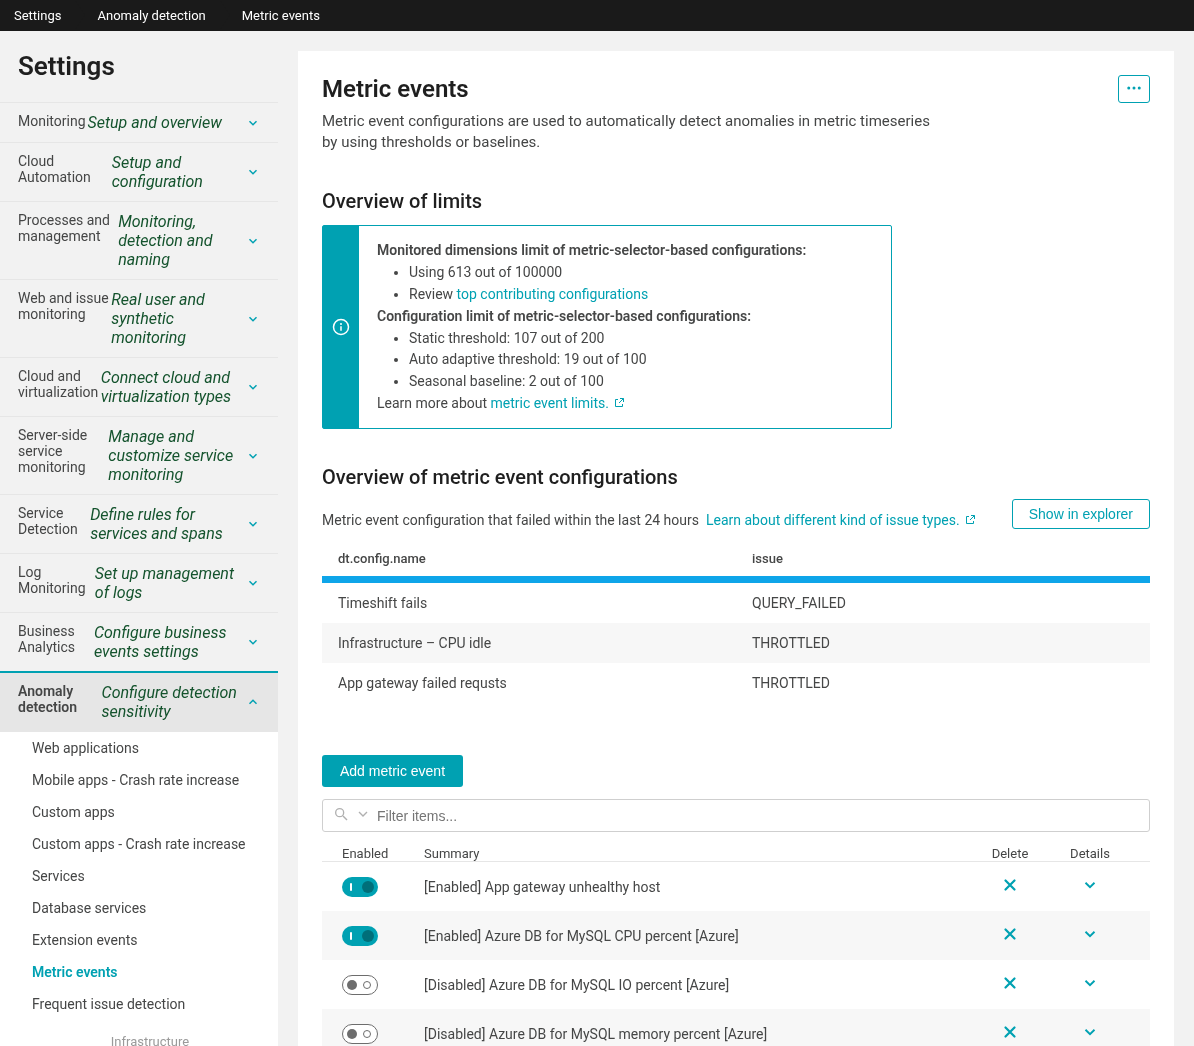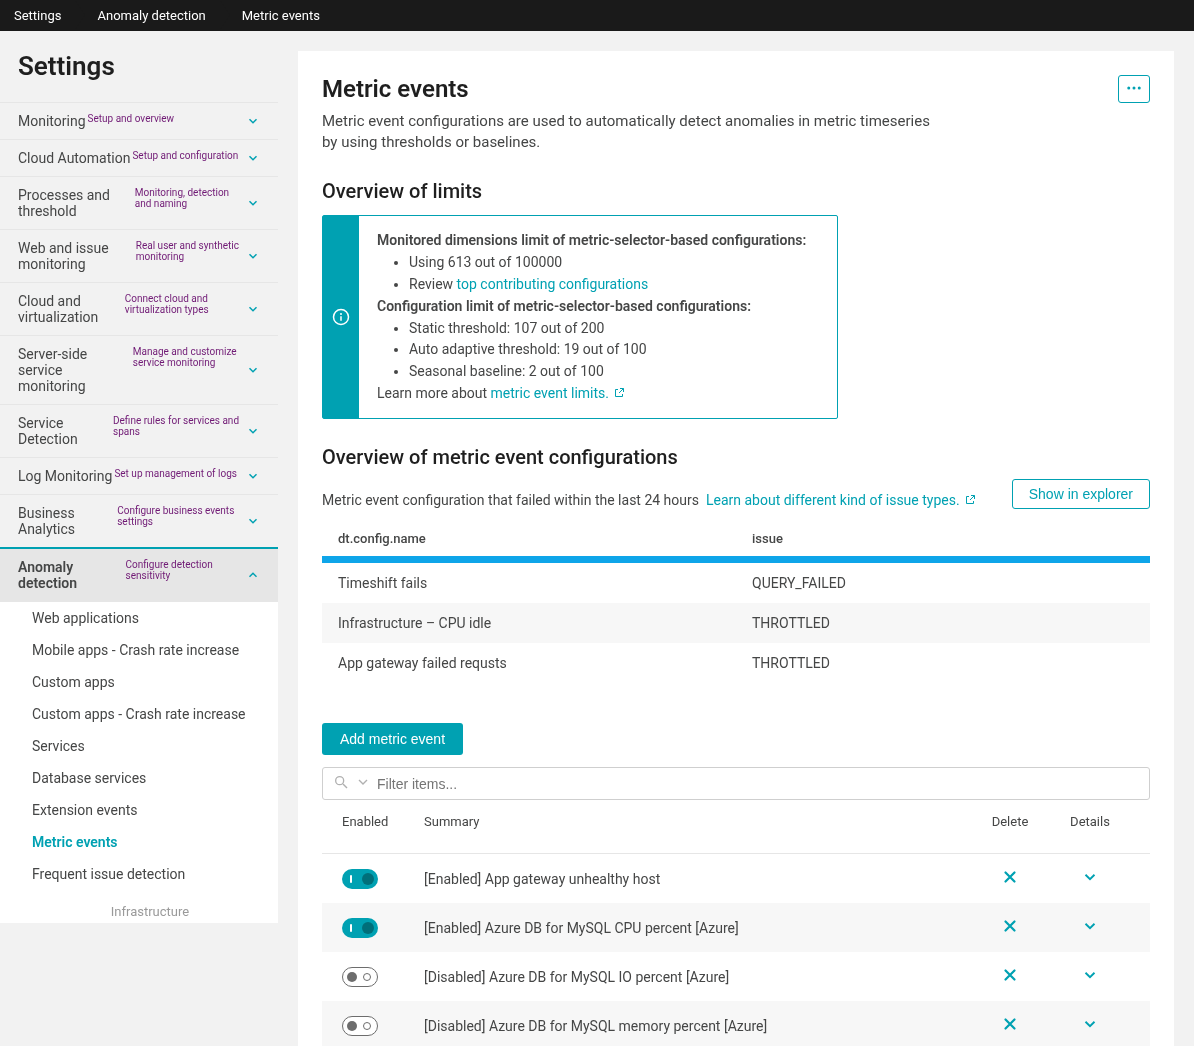--- a/index.html
+++ b/index.html
@@ -62,21 +62,21 @@
     border-bottom: 1px solid #e6e6e6;
     padding: 10px 18px 10px 18px;
     display: flex;
     align-items: center;
     justify-content: space-between;
     cursor: pointer;
     margin-top: -1px;
   }
   .sidebar-section .labels { display: flex; gap: 2px; }
   .sidebar-section .title { color: #454646; font-size: 14px; }
-  .sidebar-section .subtitle { color: #701a75; font-size: 10px; }
+  .sidebar-section .subtitle { color: #14532d; font-size: 16px; font-style: italic; }
   .sidebar-section.active { background: #e6e6e6; border-top: 2px solid #00a1b2; }
   .sidebar-section.active .title { font-weight: 600; }
   .chevron svg { width: 14px; height: 14px; display: block; }
   .chevron.teal svg path { stroke: #00a1b2; }
   .sub-list { background: #fff; }
   .sub-item {
     padding: 8px 18px 8px 32px;
     color: #454646;
     font-size: 14px;
     cursor: pointer;
@@ -120,28 +120,28 @@
     border: 1px solid #00a1b2;
     border-radius: 3px;
     display: flex; align-items: center; justify-content: center;
     color: #00a1b2;
     cursor: pointer;
   }
   h3.section-heading {
     font-size: 20px;
     font-weight: 500;
     color: #1f1f1f;
-    margin-top: 26px;
+    margin-top: 36px;
   }
   .info-panel {
     margin-top: 12px;
     display: flex;
     border: 1px solid #00a1b2;
     border-radius: 2px;
-    width: 516px;
+    width: 570px;
   }
   .info-stripe {
     width: 36px;
     background: #00a1b2;
     display: flex;
     align-items: center;
     justify-content: center;
     color: #fff;
   }
   .info-body {
@@ -195,21 +195,21 @@
   table.plain tbody tr:nth-child(even) { background: #f7f7f7; }
 
   .btn-primary {
     background: #00a1b2;
     color: #fff;
     border: none;
     border-radius: 3px;
     padding: 8px 18px;
     font-size: 14px;
     cursor: pointer;
-    margin-top: 40px;
+    margin-top: 52px;
   }
   .filter-box {
     margin-top: 12px;
     display: flex;
     align-items: center;
     border: 1px solid #cfcfcf;
     border-radius: 3px;
     padding: 6px 10px;
     gap: 6px;
   }
@@ -221,21 +221,21 @@
     color: #454646;
   }
   .filter-box svg { width: 16px; height: 16px; }
 
   .events-header, .event-row {
     display: grid;
     grid-template-columns: 82px 1fr 80px 80px;
     align-items: center;
   }
   .events-header {
-    padding: 14px 20px 24px;
+    padding: 14px 20px 0;
     font-size: 13px;
     color: #454646;
     border-bottom: 1px solid #e6e6e6;
   }
   .events-header .col-delete, .events-header .col-details { text-align: center; }
   .event-row {
     padding: 14px 20px;
     font-size: 14px;
   }
   .event-row:nth-child(even) { background: #f7f7f7; }
@@ -297,21 +297,21 @@
       <div class="subtitle">Setup and configuration</div>
     </div>
     <div class="chevron teal">
             <svg viewBox="0 0 24 24">
               <path d="M6 9l6 6 6-6" fill="none" stroke="#00a1b2" stroke-width="2.5"></path>
             </svg>
           </div>
         </div>
         <div class="sidebar-section">
     <div class="labels">
-      <div class="title">Processes and threshold</div>
+      <div class="title">Processes and management</div>
       <div class="subtitle">Monitoring, detection and naming</div>
     </div>
     <div class="chevron teal">
             <svg viewBox="0 0 24 24">
               <path d="M6 9l6 6 6-6" fill="none" stroke="#00a1b2" stroke-width="2.5"></path>
             </svg>
           </div>
         </div>
         <div class="sidebar-section">
     <div class="labels">

